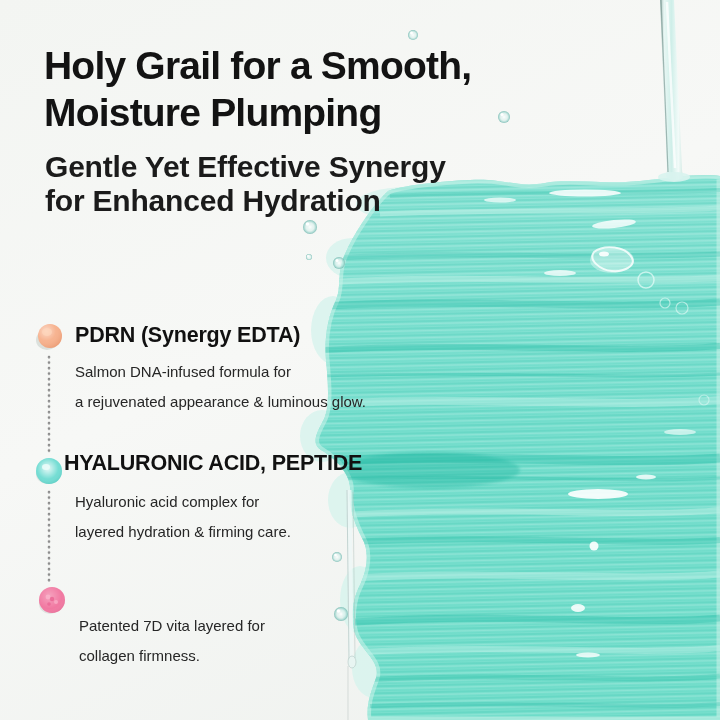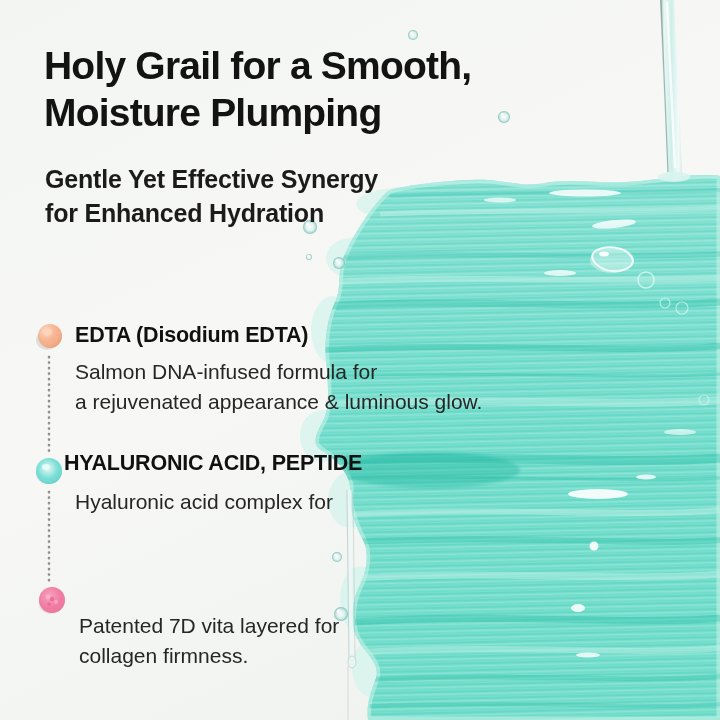--- a/index.html
+++ b/index.html
@@ -5,23 +5,23 @@
   html,body{margin:0;padding:0;background:#dddddd;}
   .canvas{
     position:relative;width:720px;height:720px;overflow:hidden;
     background:linear-gradient(155deg,#f3f5f2 0%,#f7f8f6 45%,#eef1ee 100%);
     font-family:"Liberation Sans","DejaVu Sans",sans-serif;
     -webkit-font-smoothing:antialiased;
   }
   svg.bg{position:absolute;left:0;top:0;width:720px;height:720px;}
   .txt{position:absolute;color:#161616;}
   .title{left:44px;top:42px;font-size:39px;line-height:47px;font-weight:700;letter-spacing:-0.8px;color:#131313;}
-  .subtitle{left:45px;top:150px;font-size:25px;line-height:34px;font-weight:700;letter-spacing:-0.2px;color:#1b1b1b;margin-top:12px;}
+  .subtitle{left:45px;top:150px;font-size:30px;line-height:34px;font-weight:700;letter-spacing:-0.2px;color:#1b1b1b;}
   .ing-name{position:absolute;font-size:21.5px;font-weight:700;letter-spacing:-0.2px;color:#111;white-space:nowrap;}
-  .ing-desc{position:absolute;font-size:21px;line-height:30px;font-weight:400;color:#262626;white-space:nowrap;}
+  .ing-desc{position:absolute;font-size:15px;line-height:30px;font-weight:400;color:#262626;white-space:nowrap;}
   .s1-name{left:75px;top:323px;} .s1-desc{left:75px;top:357px;}
   .s2-name{left:64px;top:451px;} .s2-desc{left:75px;top:487px;}
   .s3-name{left:78px;top:581px;} .s3-desc{left:79px;top:611px;}
   .blob{position:absolute;width:30px;height:30px;}
   .blob-1{left:35px;top:322px;}
   .blob-2{left:34px;top:456px;}
   .blob-3{left:37px;top:586px;}
   .connector{
     position:absolute;left:47px;width:4px;
     background-image:radial-gradient(circle at 2px 2px,#8d8d8d 1.1px,rgba(0,0,0,0) 1.7px);
@@ -187,21 +187,21 @@
         <stop offset="0" stop-color="#ffffff" stop-opacity="0.55"></stop>
         <stop offset="0.5" stop-color="#ffffff" stop-opacity="0.1"></stop>
         <stop offset="1" stop-color="#c05a2e" stop-opacity="0.25"></stop>
       </radialGradient>
     </defs>
     <ellipse cx="12" cy="18" rx="11" ry="10" fill="#8a9a95" opacity="0.25"></ellipse>
     <circle cx="15" cy="14" r="12" fill="#f6ab84"></circle>
     <circle cx="15" cy="14" r="12" fill="url(#shadeP)"></circle>
     <ellipse cx="12" cy="10" rx="5" ry="4" fill="#fdd5ba" opacity="0.7"></ellipse>
   </svg>
-  <div class="ing-name s1-name">EDTA (Disodium EDTA)</div>
+  <div class="ing-name s1-name">PDRN (Synergy EDTA)</div>
   <div class="ing-desc s1-desc">
     <div>Salmon DNA-infused formula for</div>
     <div>a rejuvenated appearance &amp; luminous glow.</div>
   </div>
 
   <svg class="blob blob-2" viewBox="0 0 30 30">
     <defs>
       <radialGradient id="shadeT" cx="0.45" cy="0.4" r="0.75">
         <stop offset="0" stop-color="#ffffff" stop-opacity="0.85"></stop>
         <stop offset="0.55" stop-color="#ffffff" stop-opacity="0.15"></stop>
@@ -209,20 +209,21 @@
       </radialGradient>
     </defs>
     <ellipse cx="13" cy="18" rx="11" ry="10" fill="#8a9a95" opacity="0.2"></ellipse>
     <circle cx="15" cy="15" r="13" fill="#5cd7cc"></circle>
     <circle cx="15" cy="15" r="13" fill="url(#shadeT)"></circle>
     <ellipse cx="12" cy="11" rx="4" ry="3" fill="#eafcfa" opacity="0.9"></ellipse>
   </svg>
   <div class="ing-name s2-name">HYALURONIC ACID, PEPTIDE</div>
   <div class="ing-desc s2-desc">
     <div>Hyaluronic acid complex for</div>
+    <div>layered hydration &amp; firming care.</div>
   </div>
 
   <svg class="blob blob-3" viewBox="0 0 30 30">
     <defs>
       <radialGradient id="shadeK" cx="0.4" cy="0.35" r="0.8">
         <stop offset="0" stop-color="#ffffff" stop-opacity="0.35"></stop>
         <stop offset="0.6" stop-color="#ffffff" stop-opacity="0.05"></stop>
         <stop offset="1" stop-color="#b2265c" stop-opacity="0.3"></stop>
       </radialGradient>
     </defs>

